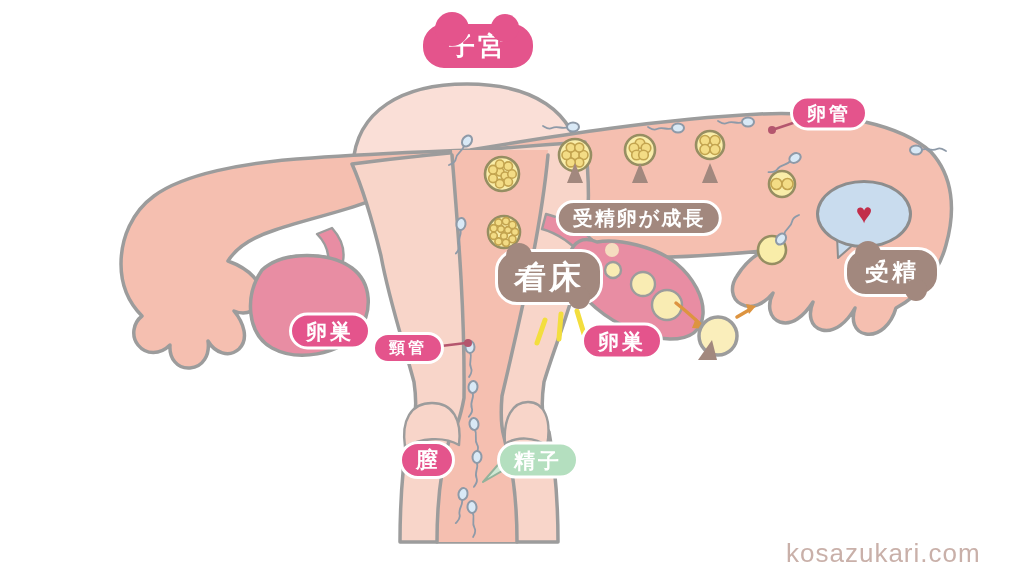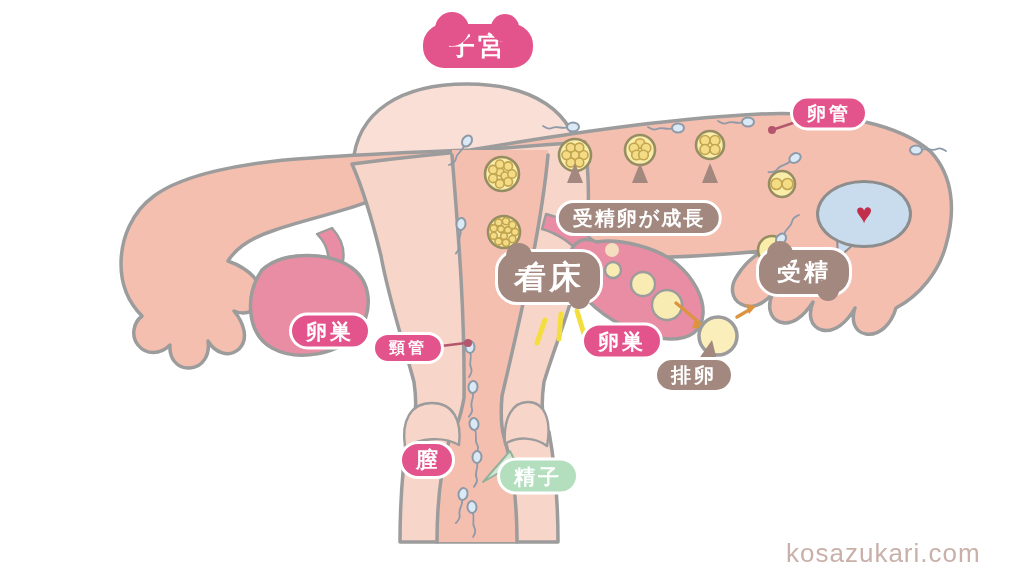--- a/index.html
+++ b/index.html
@@ -4,21 +4,21 @@
 <style>
   html,body{margin:0;padding:0;background:#fff;font-family:"Liberation Sans",sans-serif;}
   .stage{position:relative;width:1024px;height:576px;background:#ffffff;overflow:hidden;}
   .stage svg{position:absolute;left:0;top:0;}
   
   .b{position:absolute;transform:translate(-50%,-50%);display:flex;align-items:center;justify-content:center;
      color:#fff;font-weight:bold;white-space:nowrap;border:3px solid #fff;border-radius:999px;
      padding:5px 14px;letter-spacing:3px;z-index:3;line-height:1;}
   .pink{background:#e4548c;}
   .taupe{background:#a2887e;}
-  .green{background:#b4dfbf;margin-top:16px;}
+  .green{background:#b4dfbf;}
   .cloud{border-radius:24px;}
   .cloud::before{content:"";position:absolute;width:34px;height:34px;border-radius:50%;background:inherit;top:-12px;left:12px;}
   .cloud::after{content:"";position:absolute;width:28px;height:28px;border-radius:50%;background:inherit;top:-10px;right:14px;}
   .cloud-sm{border-radius:22px;}
   .cloud-sm::before{content:"";position:absolute;width:26px;height:26px;border-radius:50%;background:inherit;top:-9px;left:8px;}
   .cloud-sm::after{content:"";position:absolute;width:22px;height:22px;border-radius:50%;background:inherit;bottom:-7px;right:10px;}
   .heart-bubble{background:#c9dcee;border:3px solid #8d8d8d;border-radius:50%;width:62px;height:52px;
      font-size:28px;color:#c22f4b;letter-spacing:0;}
   .watermark{position:absolute;left:786px;top:538px;font-size:26px;color:#c9b0a9;letter-spacing:1px;z-index:3;text-align:center;}
   
@@ -275,43 +275,40 @@
 </div>
 
 <div class="b taupe" style="left:639px;top:196px;font-size:20px;letter-spacing:2px;border-radius:999px;margin-top:22px;">
   <span>受精卵が成長</span>
 </div>
 
 <div class="b heart-bubble" style="left:864px;top:214px;">
   <span>♥</span>
 </div>
 
-<div class="b taupe cloud-sm" style="left:804px;top:272px;font-size:24px;padding:10px 18px;">
+<div class="b taupe cloud-sm" style="left:892px;top:272px;font-size:24px;padding:10px 18px;">
   <span>受精</span>
 </div>
 
 <div class="b taupe cloud-sm" style="left:549px;top:277px;font-size:32px;padding:9px 16px;">
   <span>着床</span>
 </div>
 
 <div class="b pink" style="left:330px;top:331px;font-size:21px;">
   <span>卵巣</span>
 </div>
 
 <div class="b pink" style="left:408px;top:348px;font-size:16px;">
   <span>頸管</span>
 </div>
 
 <div class="b pink" style="left:622px;top:341px;font-size:21px;">
   <span>卵巣</span>
 </div>
 
-<div class="b taupe" style="left:694px;top:375px;font-size:20px;">
-  <span>排卵</span>
-</div>
 
 <div class="b pink" style="left:427px;top:460px;font-size:22px;letter-spacing:0;">
   <span>膣</span>
 </div>
 
 <div class="b green" style="left:538px;top:460px;font-size:21px;">
   <span>精子</span>
 </div>
 
 <div class="watermark">

